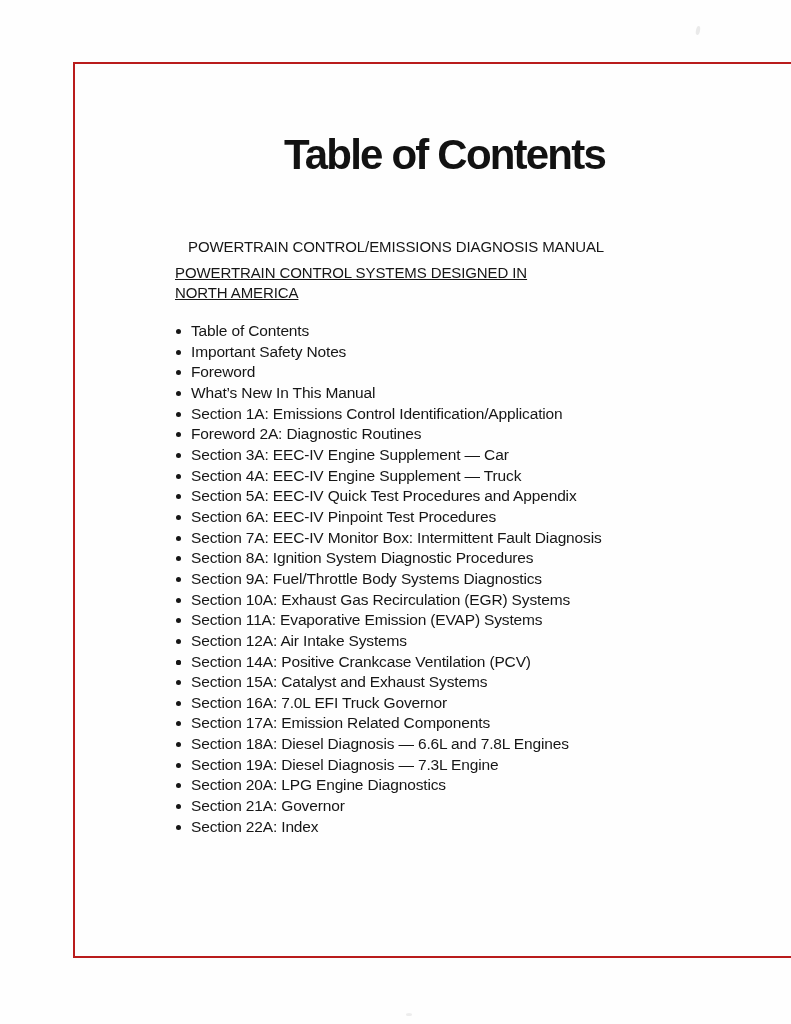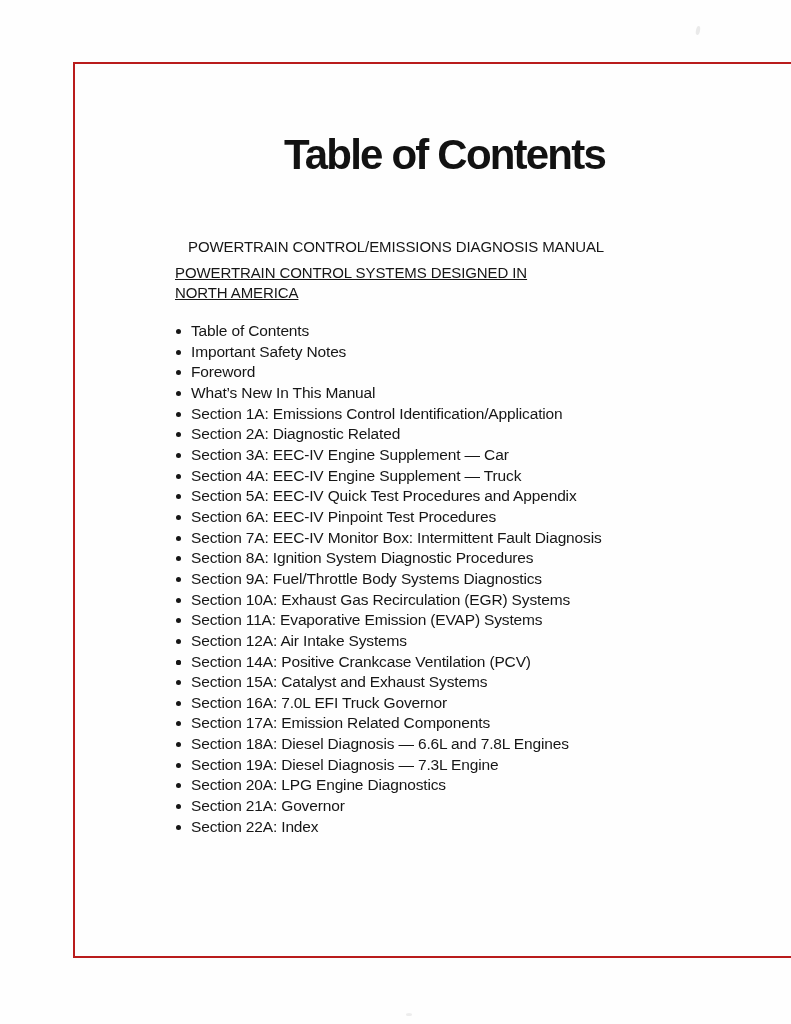--- a/index.html
+++ b/index.html
@@ -125,21 +125,21 @@
       <span>POWERTRAIN CONTROL SYSTEMS DESIGNED IN</span><br>
       <span>NORTH AMERICA</span>
     </p>
 
     <ul class="toc-list">
         <li><span class="dot"></span><span>Table of Contents</span></li>
         <li><span class="dot"></span><span>Important Safety Notes</span></li>
         <li><span class="dot"></span><span>Foreword</span></li>
         <li><span class="dot"></span><span>What’s New In This Manual</span></li>
         <li><span class="dot"></span><span>Section 1A: Emissions Control Identification/Application</span></li>
-        <li><span class="dot"></span><span>Section 2A: Diagnostic Related</span></li>
+        <li><span class="dot"></span><span>Foreword 2A: Diagnostic Routines</span></li>
         <li><span class="dot"></span><span>Section 3A: EEC-IV Engine Supplement — Car</span></li>
         <li><span class="dot"></span><span>Section 4A: EEC-IV Engine Supplement — Truck</span></li>
         <li><span class="dot"></span><span>Section 5A: EEC-IV Quick Test Procedures and Appendix</span></li>
         <li><span class="dot"></span><span>Section 6A: EEC-IV Pinpoint Test Procedures</span></li>
         <li><span class="dot"></span><span>Section 7A: EEC-IV Monitor Box: Intermittent Fault Diagnosis</span></li>
         <li><span class="dot"></span><span>Section 8A: Ignition System Diagnostic Procedures</span></li>
         <li><span class="dot"></span><span>Section 9A: Fuel/Throttle Body Systems Diagnostics</span></li>
         <li><span class="dot"></span><span>Section 10A: Exhaust Gas Recirculation (EGR) Systems</span></li>
         <li><span class="dot"></span><span>Section 11A: Evaporative Emission (EVAP) Systems</span></li>
         <li><span class="dot"></span><span>Section 12A: Air Intake Systems</span></li>

